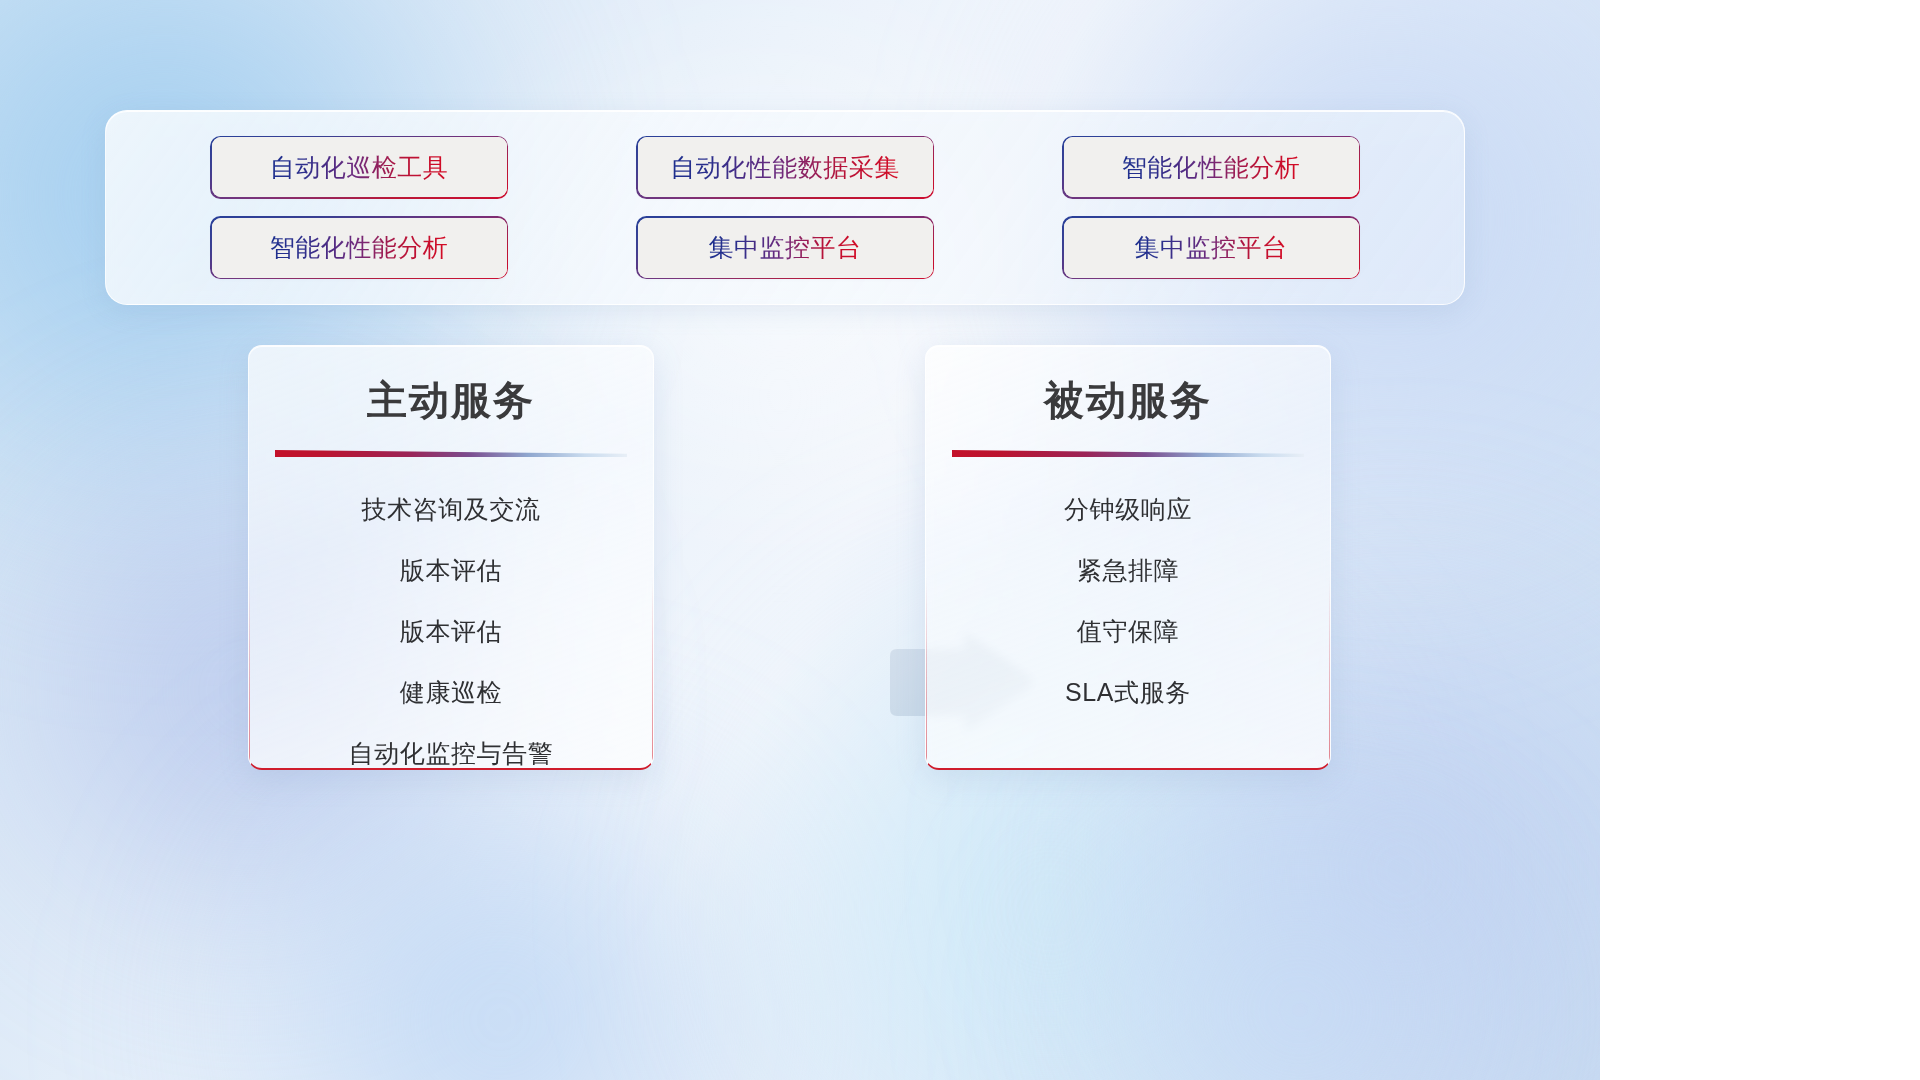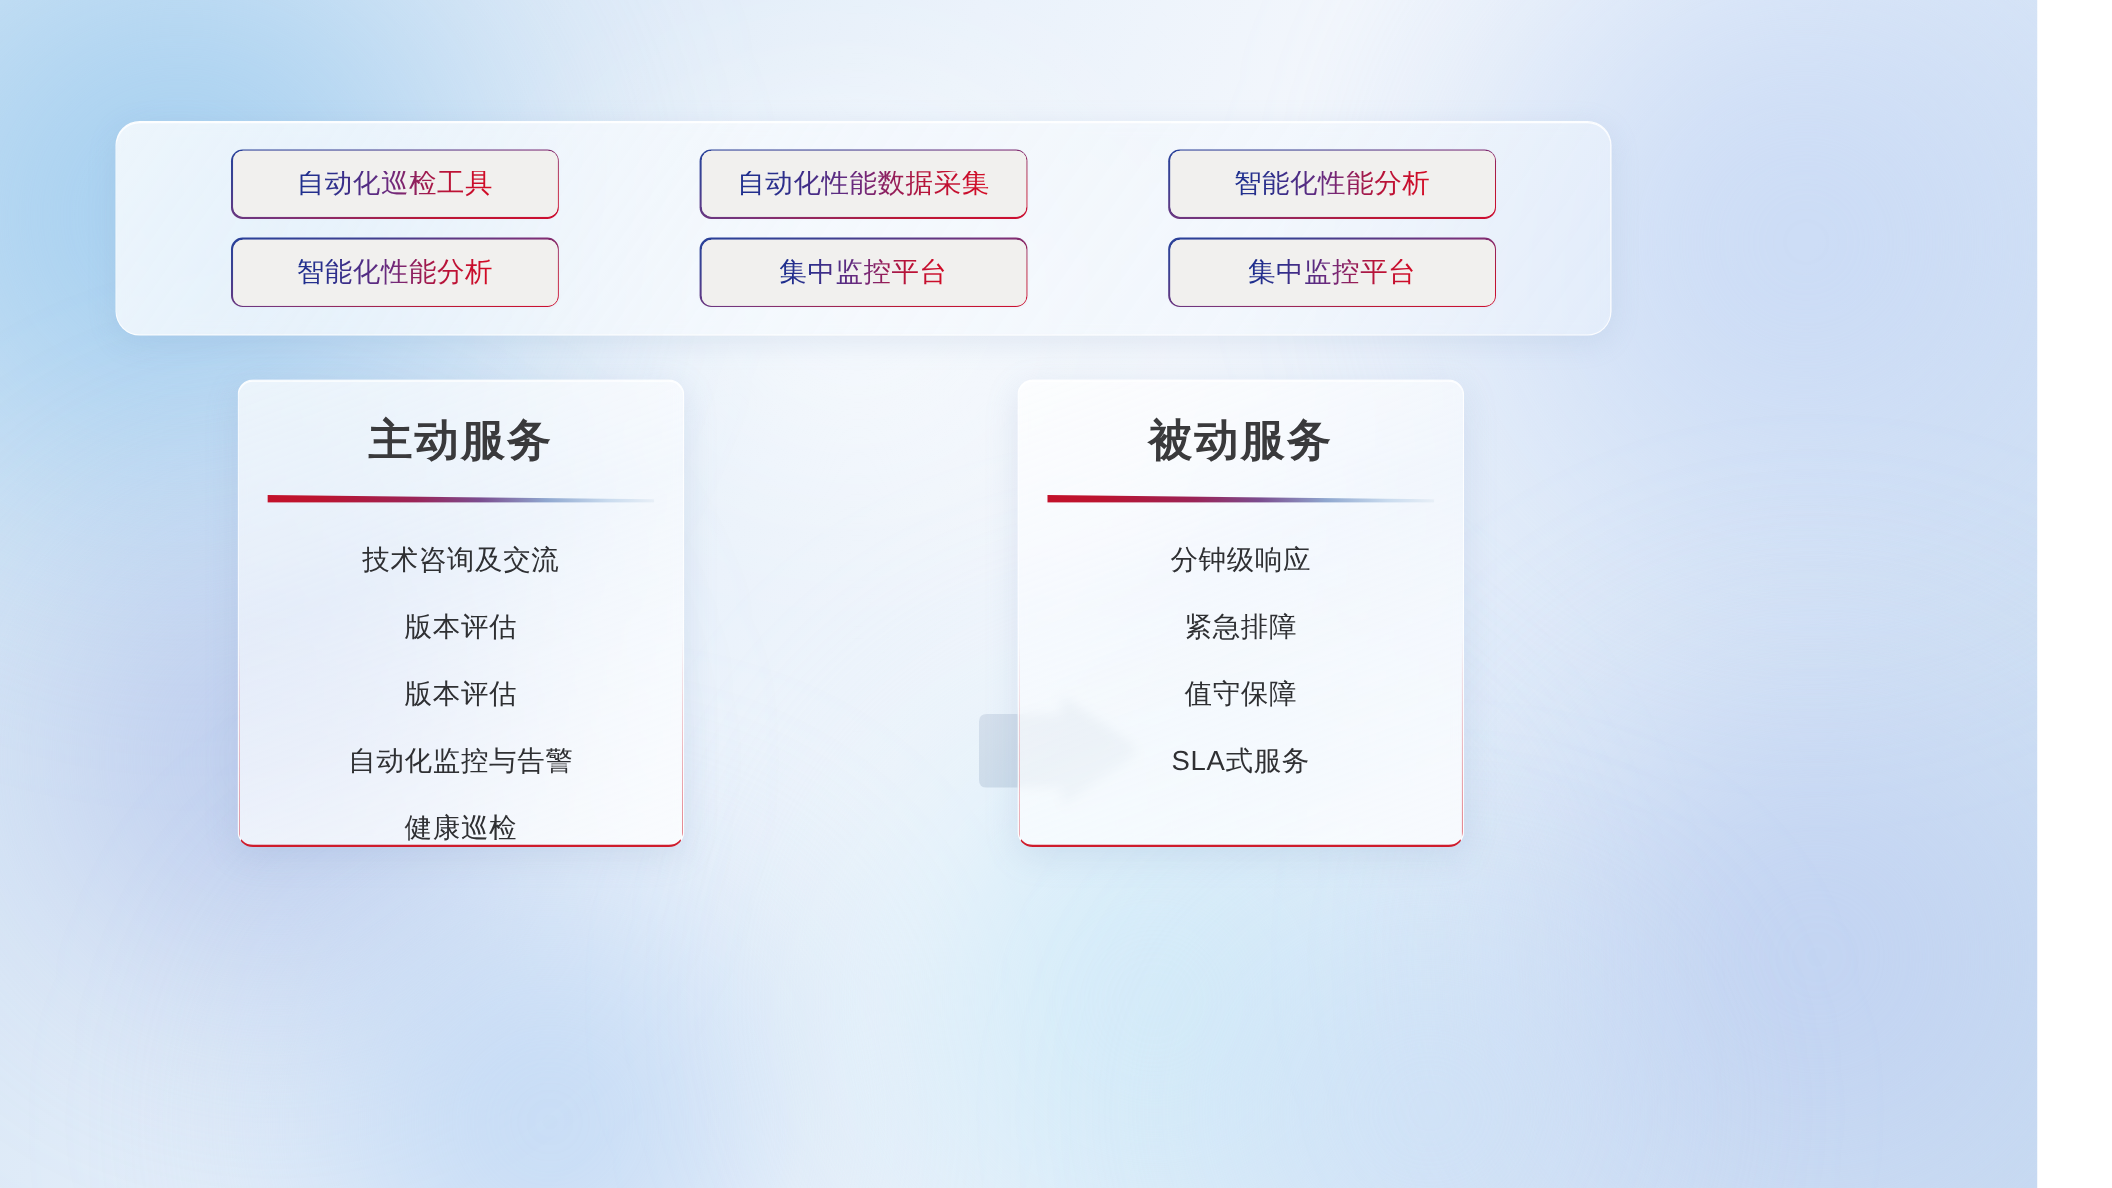--- a/index.html
+++ b/index.html
@@ -4,21 +4,21 @@
 <title>服务体系图</title>
 <style>
   * { margin:0; padding:0; box-sizing:border-box; }
   html, body {
     width:1920px; height:1080px; overflow:hidden;
     font-family:"Liberation Sans","DejaVu Sans",sans-serif;
   }
 
   
   #stage{
-    position:relative; width:1852px; height:1080px;
+    position:relative; width:1600px; height:1080px;
     background:
       linear-gradient(115deg,#cfe4f5 0%, #dce9f7 18%, #eaf2fb 38%, #f2f6fc 52%, #e3edfa 68%, #d4e3f6 84%, #c9dcf2 100%);
     overflow:hidden;
   }
   .blob{ position:absolute; border-radius:50%; filter:blur(90px); pointer-events:none; }
   .blob-a{ left:-180px; top:-120px; width:760px; height:700px;
            background:radial-gradient(circle at 45% 45%, rgba(150,200,238,.95), rgba(150,200,238,0) 70%); }
   .blob-b{ left:-60px;  top:380px;  width:620px; height:620px;
            background:radial-gradient(circle at 50% 50%, rgba(168,186,232,.80), rgba(168,186,232,0) 70%); }
   .blob-c{ left:120px;  top:760px;  width:760px; height:520px;
@@ -91,21 +91,21 @@
     overflow:hidden;
   }
   .card::after{ 
     content:""; position:absolute; left:0; right:0; bottom:0; height:190px;
     border-left:1.5px solid rgba(207,28,44,.55);
     border-right:1.5px solid rgba(207,28,44,.55);
     -webkit-mask-image:linear-gradient(to top, #000 0%, rgba(0,0,0,0) 100%);
     mask-image:linear-gradient(to top, #000 0%, rgba(0,0,0,0) 100%);
     pointer-events:none;
   }
-  #card-active{ left:216px; }
+  #card-active{ left:248px; }
   #card-passive{ left:925px; }
 
   .card-title{
     margin-top:27px;
     text-align:center;
     font-size:40px; font-weight:bold;
     color:#3a3a3c; letter-spacing:2px;
   }
   .card-divider{
     margin:22px auto 0;
@@ -178,22 +178,22 @@
     </div>
   </div>
 
   <div class="card" id="card-active">
     <div class="card-title">主动服务</div>
     <div class="card-divider"></div>
     <ul class="card-list">
       <li>技术咨询及交流</li>
       <li>版本评估</li>
       <li>版本评估</li>
+      <li>健康巡检</li>
       <li>自动化监控与告警</li>
-      <li>健康巡检</li>
     </ul>
   </div>
 
   <svg id="flow-arrow" viewBox="0 0 155 105">
     <defs>
       <linearGradient id="arrowGrad" x1="0" y1="0" x2="1" y2="1">
         <stop offset="0%" stop-color="#b9c6da"></stop>
         <stop offset="55%" stop-color="#a8bdd2"></stop>
         <stop offset="100%" stop-color="#bcd0e2"></stop>
       </linearGradient>

